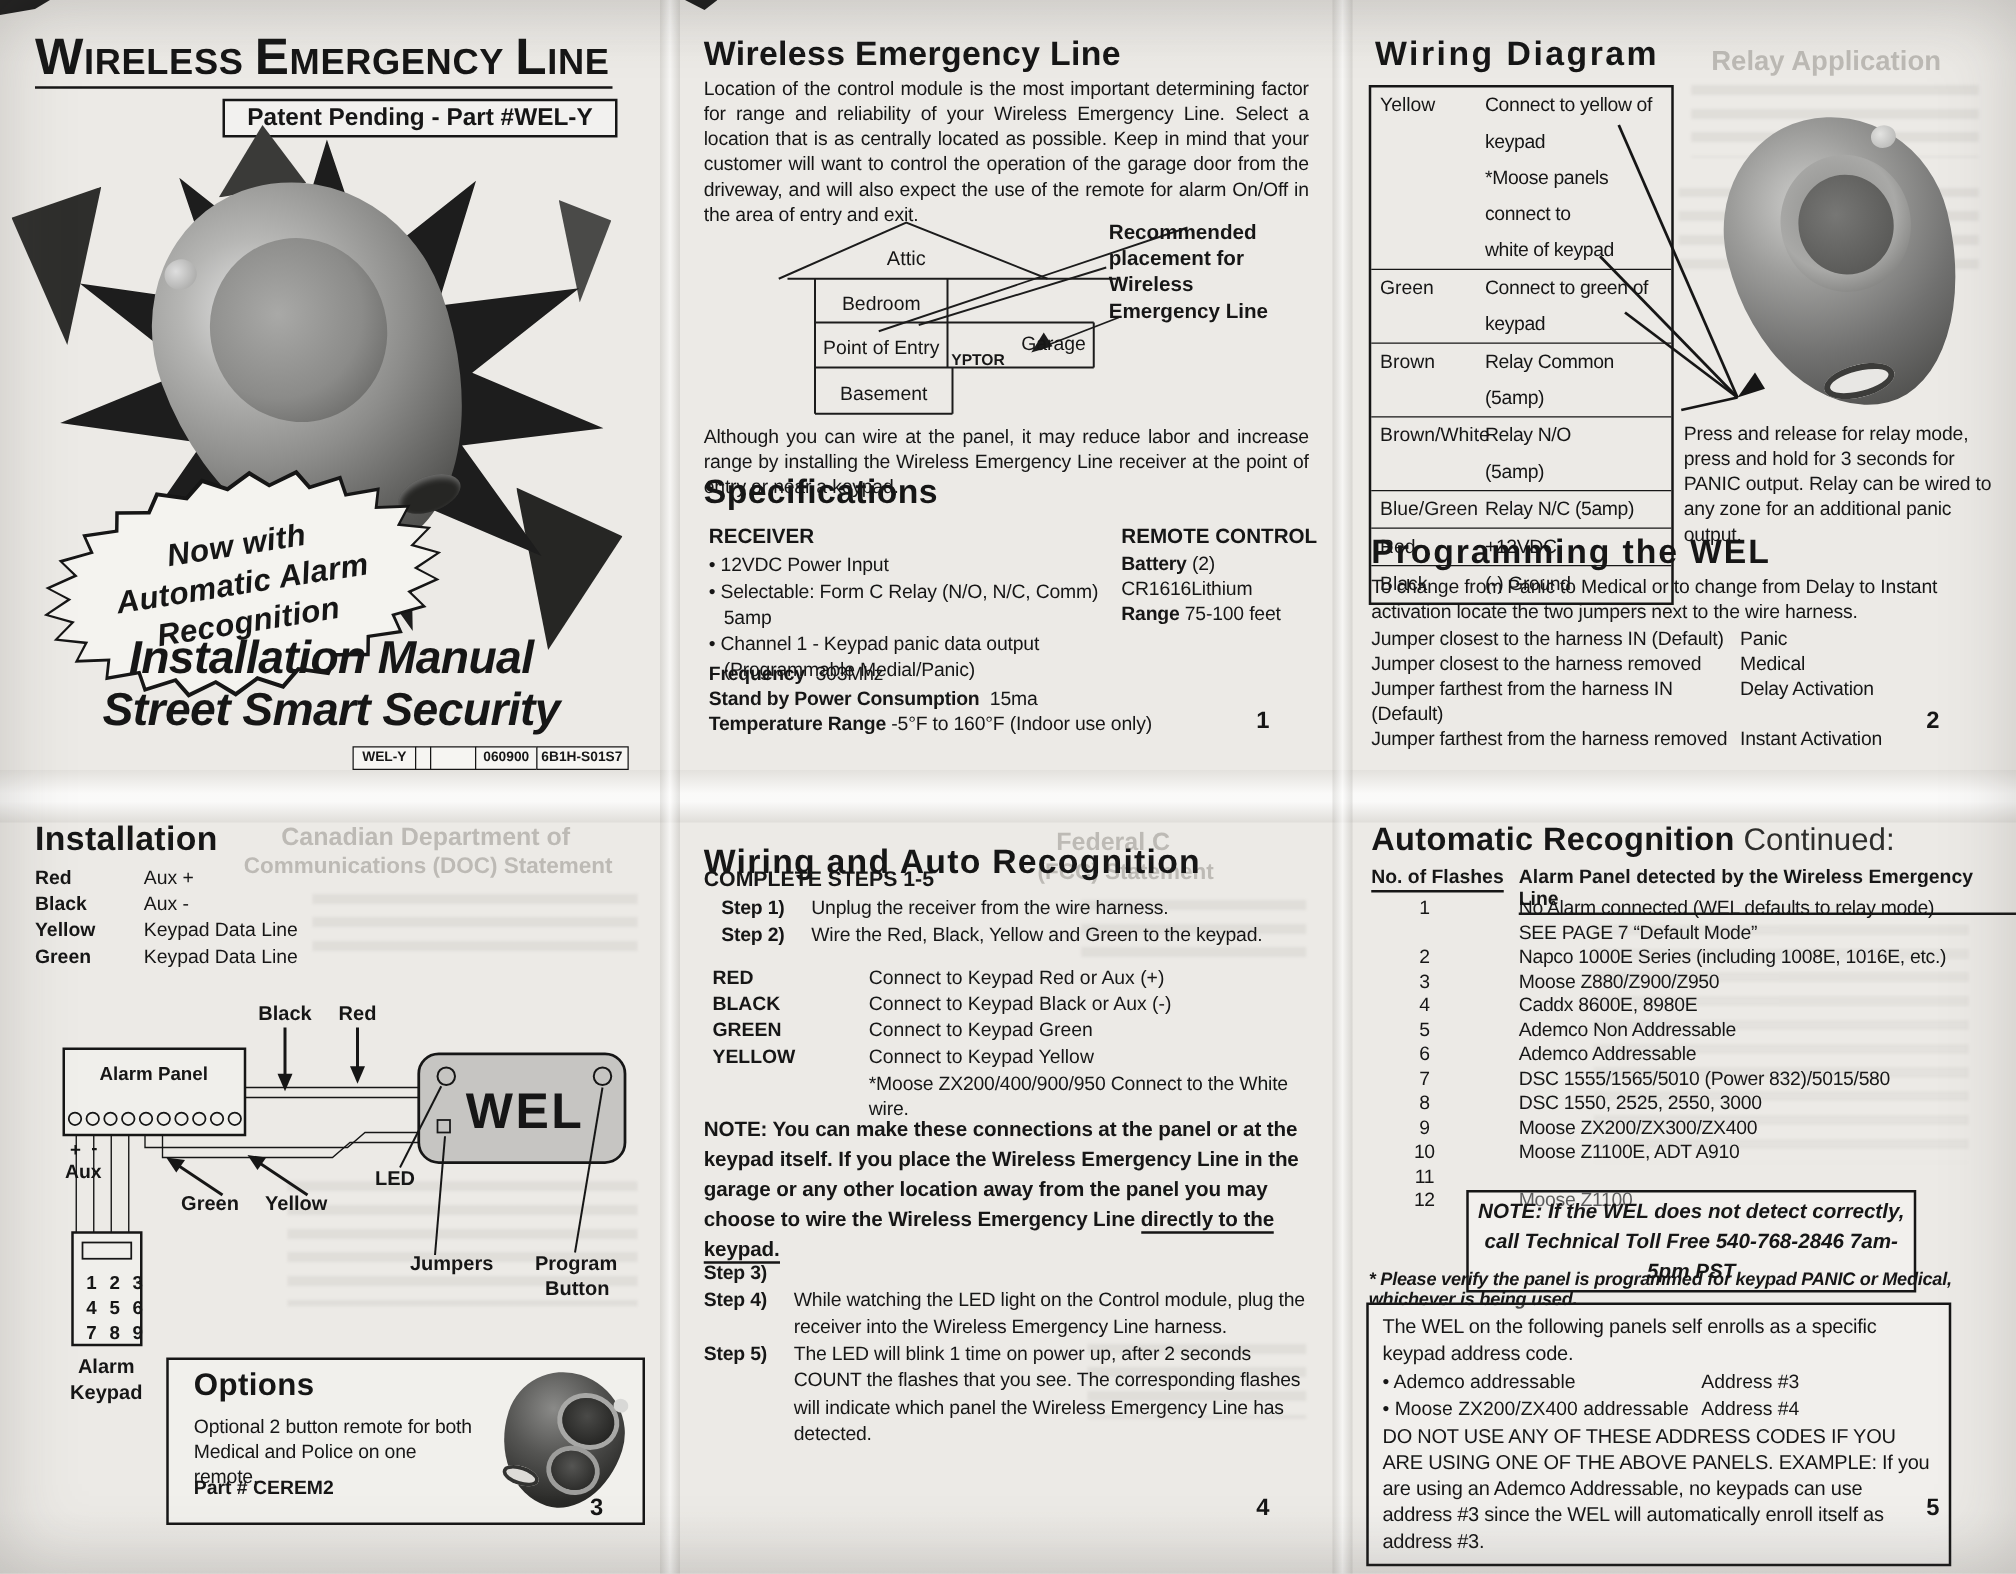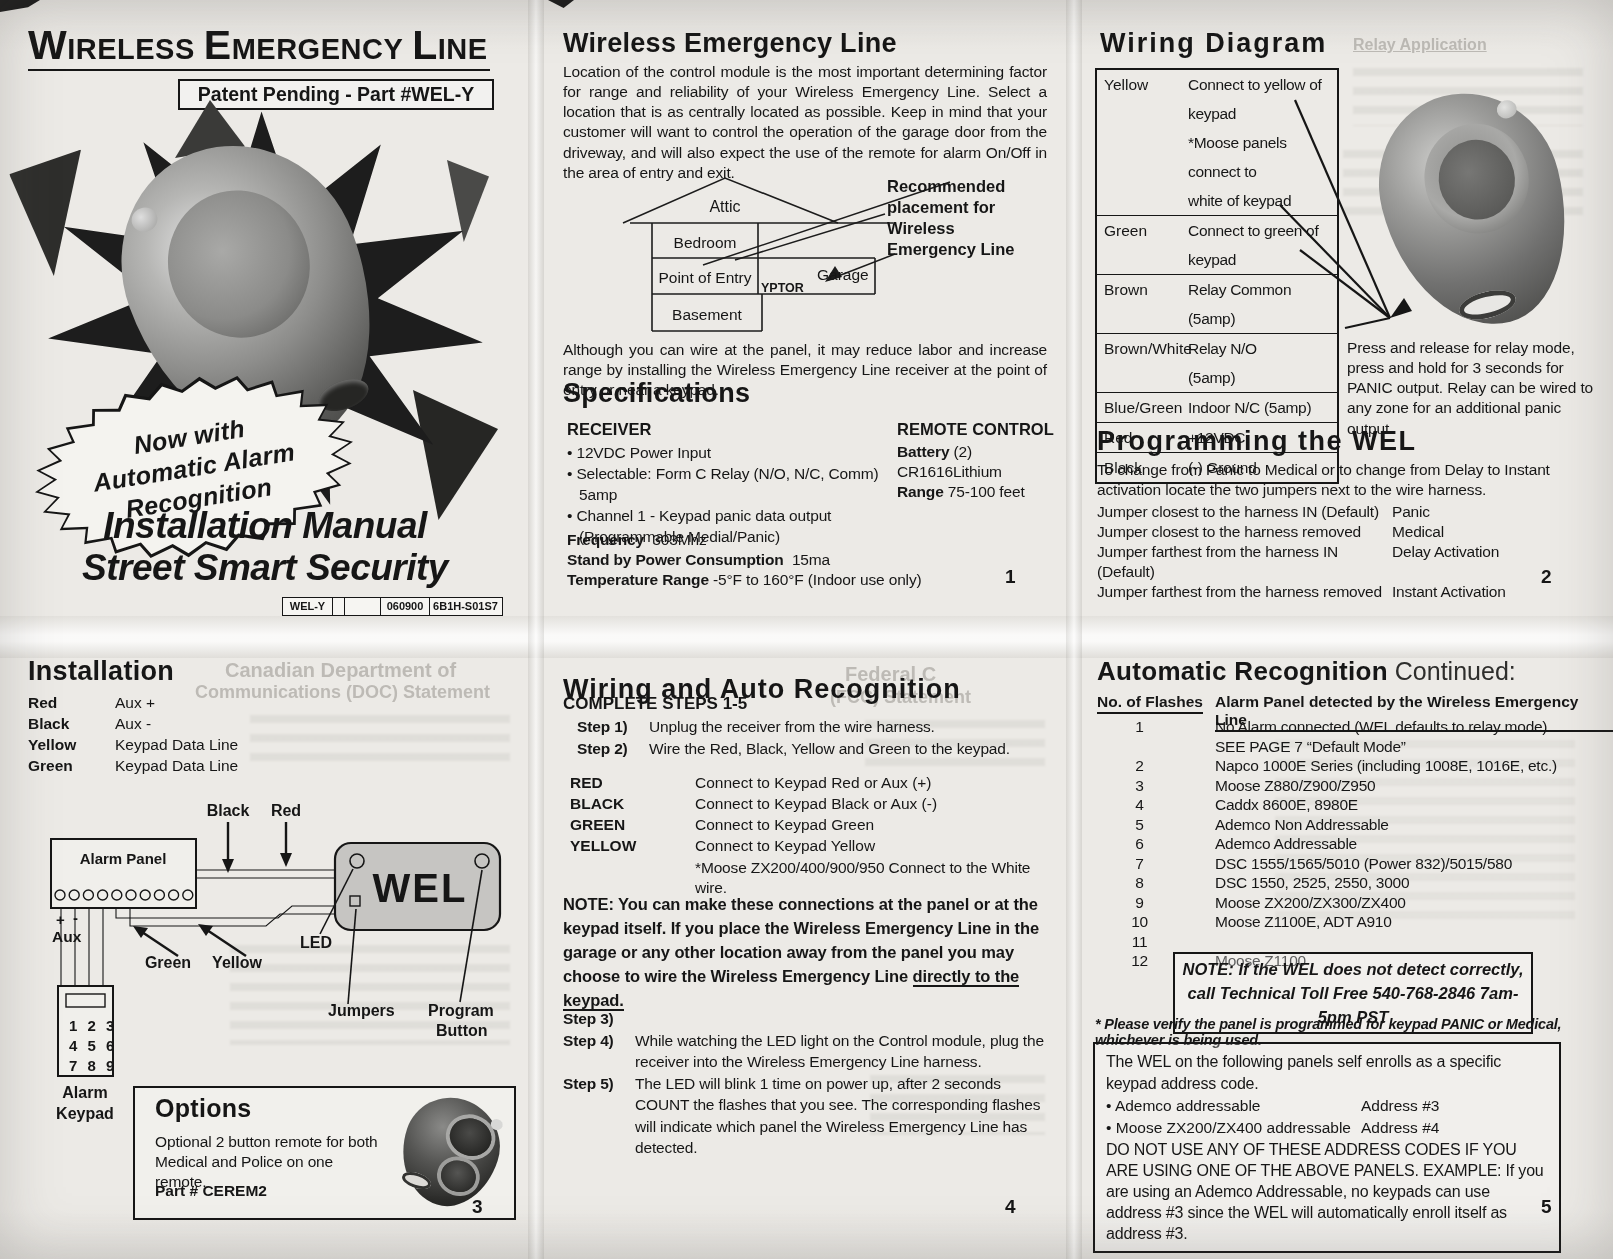--- a/index.html
+++ b/index.html
@@ -186,21 +186,21 @@
     <div class="abs" style="left:352px;top:442px;">
       <div class="spec-line"><b>Battery</b><span style="white-space:pre;"> (2)</span></div>
       <div class="spec-line"><b></b><span style="white-space:pre;">CR1616Lithium</span></div>
       <div class="spec-line"><b>Range</b><span style="white-space:pre;"> 75-100 feet</span></div>
     </div>
 
     <div class="abs pageno" style="left:460px;top:566px;">1</div>
   </section>
 
   <section class="panel" style="left:1085px;top:0;width:528px;height:630px;">
-    <div class="bleedtxt" style="left:268px;top:36px;font-size:16px;text-decoration:underline;">Relay Application</div>
+    <div class="bleedtxt" style="left:284px;top:36px;font-size:22px;">Relay Application</div>
     <div class="bleedbar" style="left:268px;top:68px;width:230px;height:58px;"></div>
     <div class="bleedbar" style="left:258px;top:150px;width:240px;height:75px;"></div>
 
     <div class="abs h1" style="left:15px;top:28px;letter-spacing:2px;">Wiring Diagram</div>
 
     <div class="abs wiretable" style="left:10px;top:68px;width:240px;">
       <div class="wrow">
           <div class="wc">Yellow</div>
           <div class="dc">Connect to yellow of keypad
 *Moose panels connect to
@@ -215,21 +215,21 @@
           <div class="dc">Relay Common
 (5amp)</div>
         </div>
       <div class="wrow">
           <div class="wc">Brown/White</div>
           <div class="dc">Relay N/O
 (5amp)</div>
         </div>
       <div class="wrow">
           <div class="wc">Blue/Green</div>
-          <div class="dc">Indoor N/C (5amp)</div>
+          <div class="dc">Relay N/C (5amp)</div>
         </div>
       <div class="wrow">
           <div class="wc">Red</div>
           <div class="dc">+12VDC</div>
         </div>
       <div class="wrow">
           <div class="wc">Black</div>
           <div class="dc">(-) Ground</div>
         </div>
     </div>

